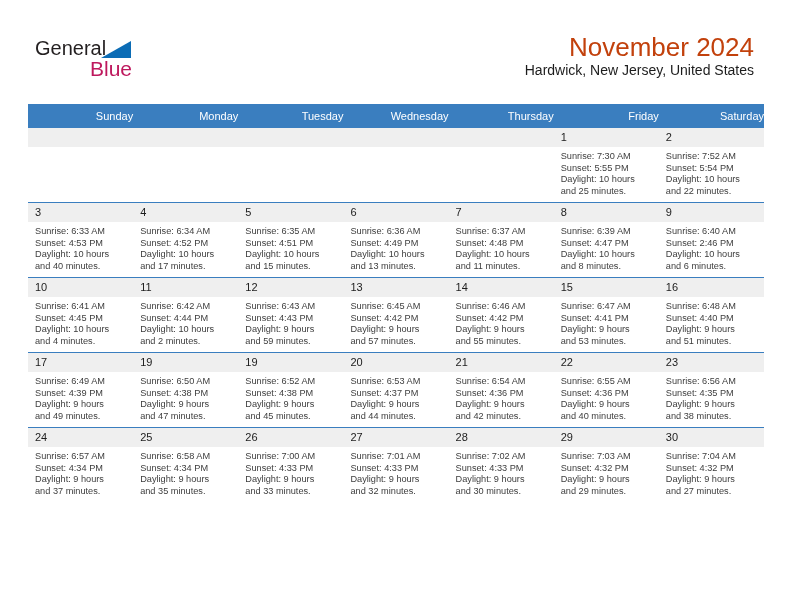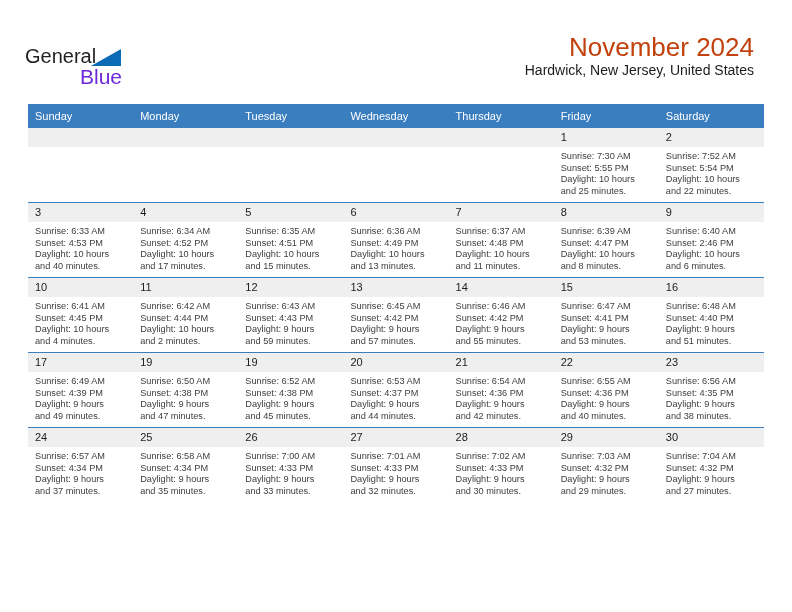--- a/index.html
+++ b/index.html
@@ -24,25 +24,24 @@
   
   .header {
     position: absolute;
     left: 0;
     top: 0;
     width: 792px;
     height: 100px;
   }
   .logo {
     position: absolute;
-    left: 25px;
+    left: 35px;
     top: 37px;
     width: 200px;
     height: 50px;
-    margin-top: 8px;
   }
   .logo-general {
     position: absolute;
     left: 0;
     top: 0;
     font-size: 20px;
     letter-spacing: 0px;
     color: #231f20;
     font-family: "Liberation Sans", sans-serif;
   }
@@ -53,21 +52,21 @@
     width: 0;
     height: 0;
     border-left: 30px solid transparent;
     border-bottom: 17px solid #0b6cb5;
   }
   .logo-blue {
     position: absolute;
     left: 55px;
     top: 20px;
     font-size: 21px;
-    color: #6d28d9;
+    color: #be185d;
     font-family: "Liberation Sans", sans-serif;
   }
 
   .title-block {
     position: absolute;
     right: 38px;
     top: 32px;
     text-align: right;
   }
   .cal-title {
@@ -92,21 +91,21 @@
     top: 104px;
     width: 736px;
     border-collapse: collapse;
     table-layout: fixed;
   }
   .calendar th {
     background: #3a7ebf;
     color: #ffffff;
     font-size: 11px;
     font-weight: normal;
-    text-align: left;
+    text-align: right;
     padding: 5px 0 5px 7px;
     height: 14px;
     border: none;
   }
   .calendar td {
     vertical-align: top;
     padding: 0;
     border: none;
     border-top: 1px solid #3a7ebf;
     height: 74px;

